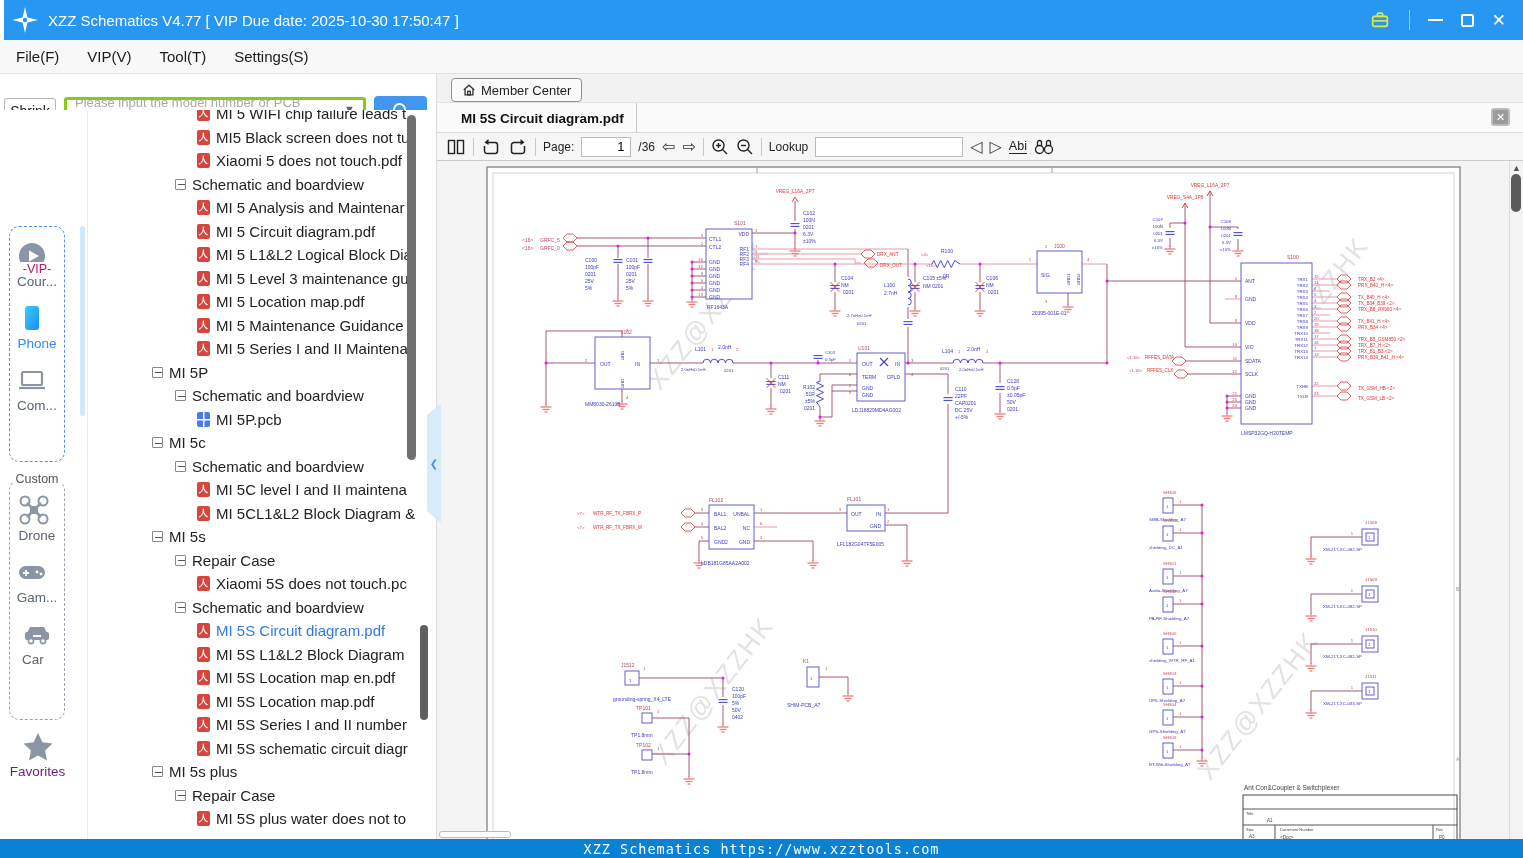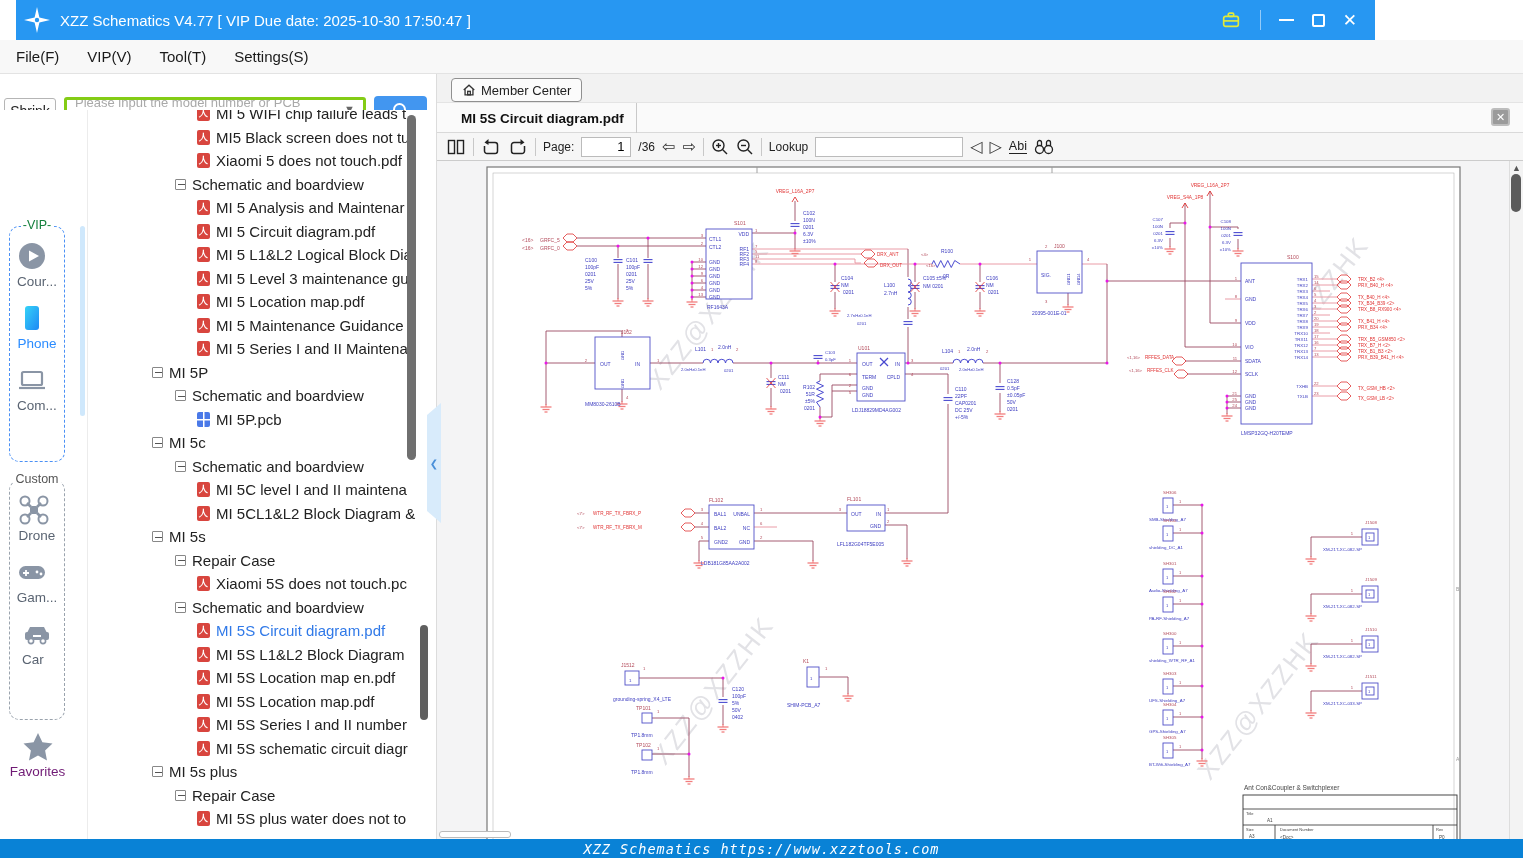--- a/index.html
+++ b/index.html
@@ -1,19 +1,19 @@
 <!DOCTYPE html>
 <html><head>
 <meta charset="utf-8">
 <style>
   * { margin:0; padding:0; box-sizing:border-box; }
   html,body { width:1523px; height:858px; overflow:hidden; font-family:"Liberation Sans",sans-serif; background:#fff; }
   .abs { position:absolute; }
   
-  #titlebar { left:16px; top:0; width:1359px; height:40px; background:#2797f2; display:flex; align-items:center; }
+  #titlebar { left:4px; top:0; width:1520px; height:40px; background:#2797f2; display:flex; align-items:center; }
   #titlebar .logo { margin-left:8px; }
   #titlebar .wtitle { color:#fff; font-size:15px; margin-left:10px; }
   #titlebar .winbtns { margin-left:auto; display:flex; align-items:center; gap:18px; padding-right:18px; }
   .tbsep { width:1px; height:20px; background:rgba(255,255,255,.5); }
   .minbtn { width:15px; height:2px; background:#fff; }
   .maxbtn { width:13px; height:13px; border:2px solid #fff; border-radius:2px; }
   .closebtn { color:#fff; font-size:17px; line-height:1; }
   
   #menubar { left:0; top:40px; width:1523px; height:34px; background:#f8f8f8; border-bottom:1px solid #e3e3e3; display:flex; align-items:center; gap:28px; padding-left:16px; }
   #menubar .mitem { font-size:15px; color:#1a1a1a; }
@@ -38,21 +38,21 @@
   #pageinput { width:50px; height:20px; border:1px solid #bbb; background:#fff; font-size:13px; text-align:right; padding-right:6px; outline:none; }
   #lookupinput { width:148px; height:20px; border:1px solid #bbb; background:#fff; font-size:12px; padding:0 5px; outline:none; }
   .glyphbtn { font-size:16px; color:#333; line-height:1; }
   .abibtn { font-size:12.5px; color:#222; border-bottom:1px solid #222; }
   
   #sidebar { left:0; top:110px; width:88px; height:730px; background:#fff; border-right:1px solid #ececec; }
   .groupbox { position:absolute; left:9px; width:56px; border-radius:10px; display:flex; flex-direction:column; align-items:center; }
   #vipbox { top:116px; height:236px; border:1.5px dashed #4a90f5; }
   #custombox { top:370px; height:240px; border:1.5px dashed #9aa3ad; }
   .grouplabel { position:absolute; top:-9px; background:#fff; padding:0 2px; font-size:12.5px; }
-  #vipbox .grouplabel { color:#15803d; }
+  #vipbox .grouplabel { color:#be185d;margin-top:44px; }
   #custombox .grouplabel { color:#555; }
   .sideitem { display:flex; flex-direction:column; align-items:flex-start; margin-top:14px; }
   .sideitem .slabel { font-size:13.5px; color:#5a6472; margin-top:3px; white-space:nowrap; }
   .slabel.active { color:#2b8cff; }
   #favitem { position:absolute; left:0; top:622px; width:75px; display:flex; flex-direction:column; align-items:center; }
   #favitem .slabel { font-size:13.5px; color:#701a75; margin-top:2px; }
   #sidescroll { left:80px; top:116px; width:5px; height:190px; background:#cfe8fc; border-radius:3px; }
   
   #tree { left:88px; top:110px; width:349px; height:730px; background:#fff; overflow:hidden; }
   #tree-items { margin-top:-8px; }
@@ -67,21 +67,21 @@
   #treescroll2 { left:332px; top:515px; width:8px; height:95px; background:#5f5f5f; border-radius:4px; }
   #collapsehandle { left:427px; top:403px; width:14px; height:120px; background:#d8ebfb; clip-path:polygon(0 10%,100% 0,100% 100%,0 90%); color:#4a90d9; font-size:10px; display:flex; align-items:center; justify-content:center; z-index:5; }
   
   #vdivider { left:436px; top:74px; width:1px; height:765px; background:#dcdcdc; }
   #viewport { left:437px; top:161px; width:1072px; height:678px; background:#f4f4f5; overflow:hidden; }
   #vscroll { left:1509px; top:161px; width:14px; height:678px; background:#f3f3f3; border-left:1px solid #ddd; }
   #vscrollarrow { left:1512px; top:163px; font-size:9px; color:#555; }
   #vthumb { left:1511px; top:174px; width:10px; height:38px; background:#5b5b5b; border-radius:5px; }
   #hthumb { left:439px; top:831px; width:72px; height:7px; background:#fff; border:1px solid #bbb; border-radius:3px; z-index:4; }
   
-  #statusbar { left:0; top:839px; width:1523px; height:19px; background:#0982d6; display:flex; align-items:center; justify-content:center;font-style:italic; }
+  #statusbar { left:0; top:839px; width:1523px; height:19px; background:#0982d6; display:flex; align-items:center; justify-content:center; }
   #statusbar span { color:#fff; font-size:13.5px; font-family:"DejaVu Sans Mono",monospace; letter-spacing:1px; }
 </style>
 </head>
 <body>
 
 <div class="abs" id="titlebar">
   <svg class="logo" width="26" height="26" viewBox="0 0 26 26">
     <path d="M13 0 L15.4 10.6 L26 13 L15.4 15.4 L13 26 L10.6 15.4 L0 13 L10.6 10.6 Z" fill="#fff"></path>
     <circle cx="13" cy="13" r="2.2" fill="#2797f2"></circle>
   </svg>

